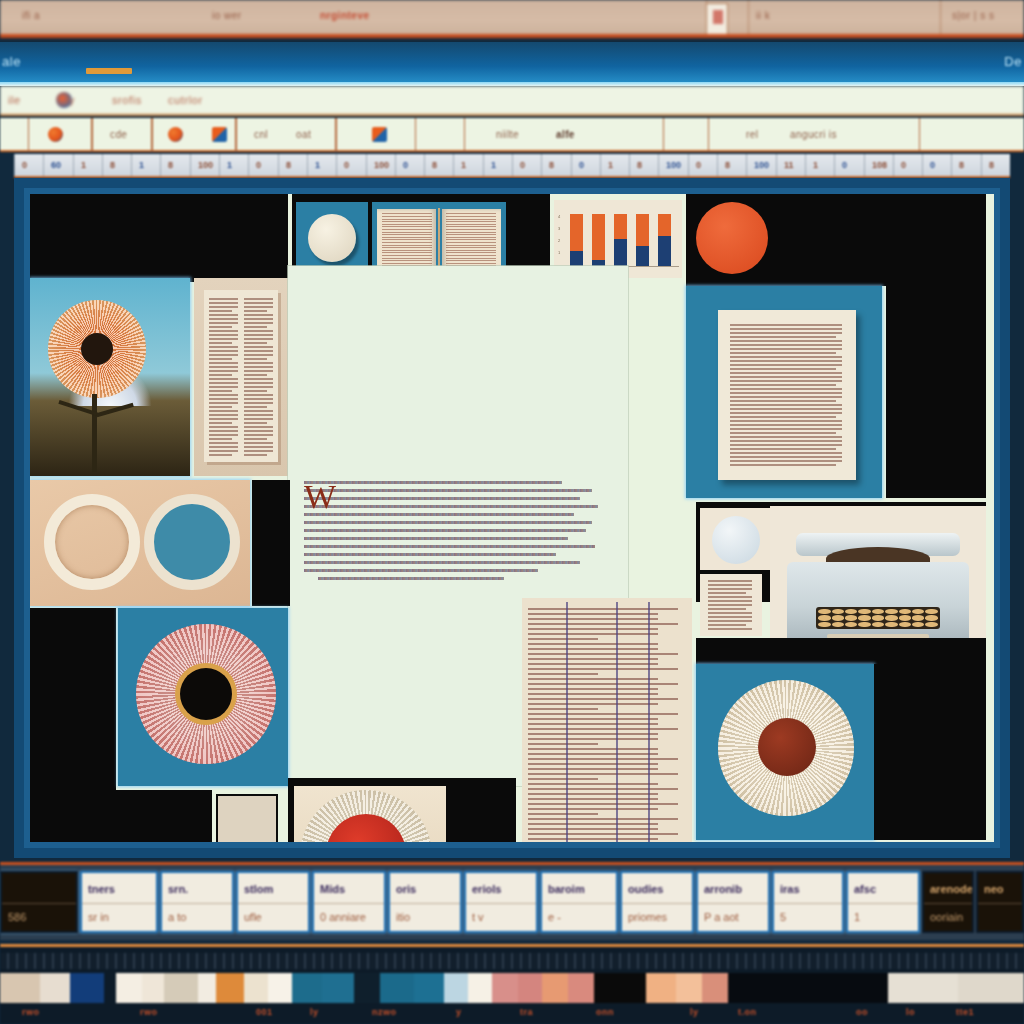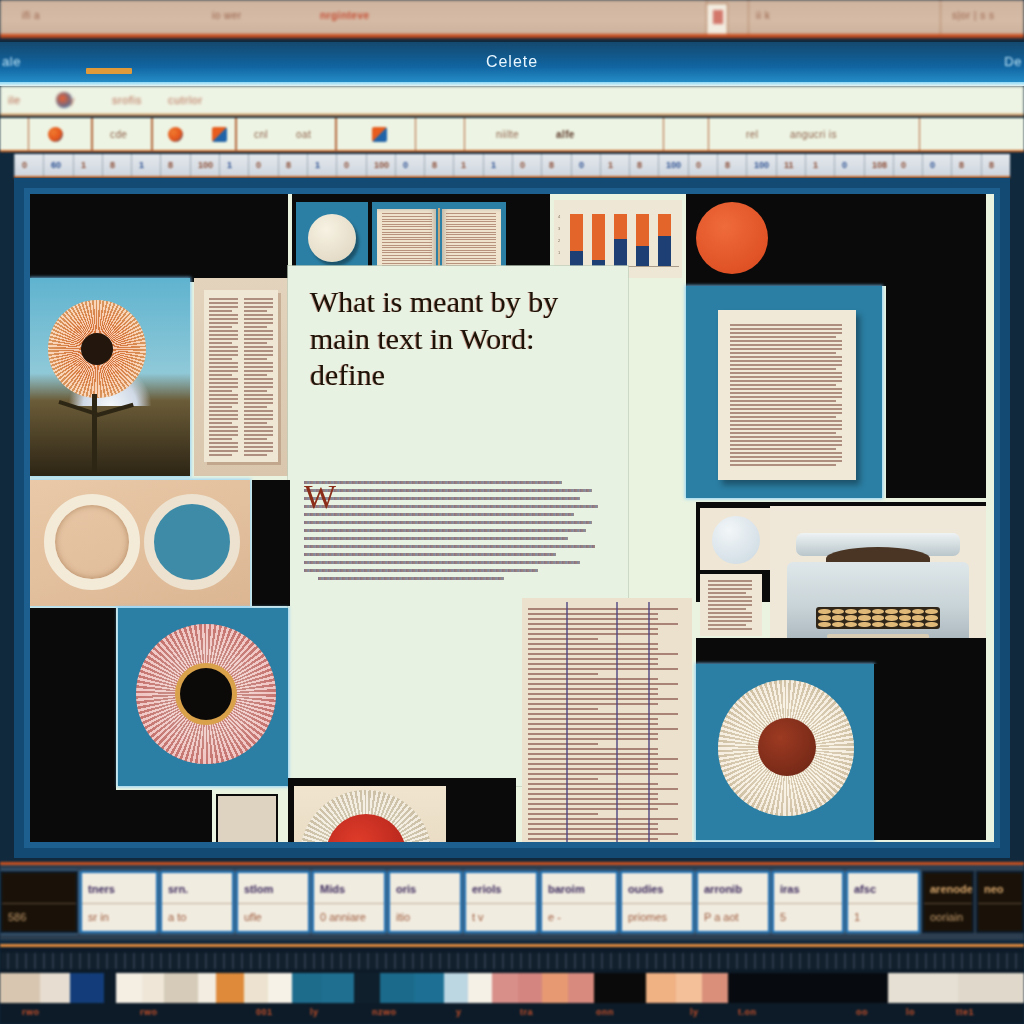--- a/index.html
+++ b/index.html
@@ -338,21 +338,20 @@
       <span class="ts-item" style="left: 22px;">ifi a</span>
       <span class="ts-item" style="left: 212px;">io wer</span>
       <span class="ts-item ts-red" style="left: 320px;">nrginteve</span>
       <span class="ts-item" style="left: 756px;">ii k</span>
       <span class="ts-item" style="left: 952px;">s|or | s s</span>
     </div>
 
   <div class="titlebar">
     <div class="tb-left">ale</div>
     <div class="tb-min"></div>
-    <div class="tb-title">Celete</div>
     <div class="tb-right">De</div>
   </div>
 
   <div class="menubar" id="menubar">
       <span class="mi" style="left: 8px;">ile</span>
       <div class="mi-icon" style="left: 56px;"></div>
       <span class="mi" style="left: 66px;">ly</span>
       <span class="mi" style="left: 112px;">srofis</span>
       <span class="mi" style="left: 168px;">cutrlor</span>
     </div>
@@ -687,21 +686,20 @@
                 <div class="ln" style="top: 142px; left: 12px; width: 112px;"></div>
                 <div class="ln" style="top: 146px; left: 12px; width: 112px;"></div>
                 <div class="ln" style="top: 150px; left: 12px; width: 112px;"></div>
                 <div class="ln" style="top: 154px; left: 12px; width: 106px;"></div>
               </div>
         </div>
       </div>
       <div class="pnl pnl-black" style="left:856px; top:92px; width:100px; height:212px;"></div>
 
       <div class="sheet" style="left:258px; top:72px; width:340px; height:520px;">
-        <div class="sheet-heading">What is meant by by main text in Word: define</div>
         <div class="sheet-body" id="sheet-body">
           <span class="dropcap">W</span>
         <div class="bln" style="width: 86%;"></div>
               <div class="bln" style="width: 96%;"></div>
               <div class="bln" style="width: 92%;"></div>
               <div class="bln" style="width: 98%;"></div>
               <div class="bln" style="width: 90%;"></div>
               <div class="bln" style="width: 96%;"></div>
               <div class="bln" style="width: 94%;"></div>
               <div class="bln" style="width: 88%;"></div>

